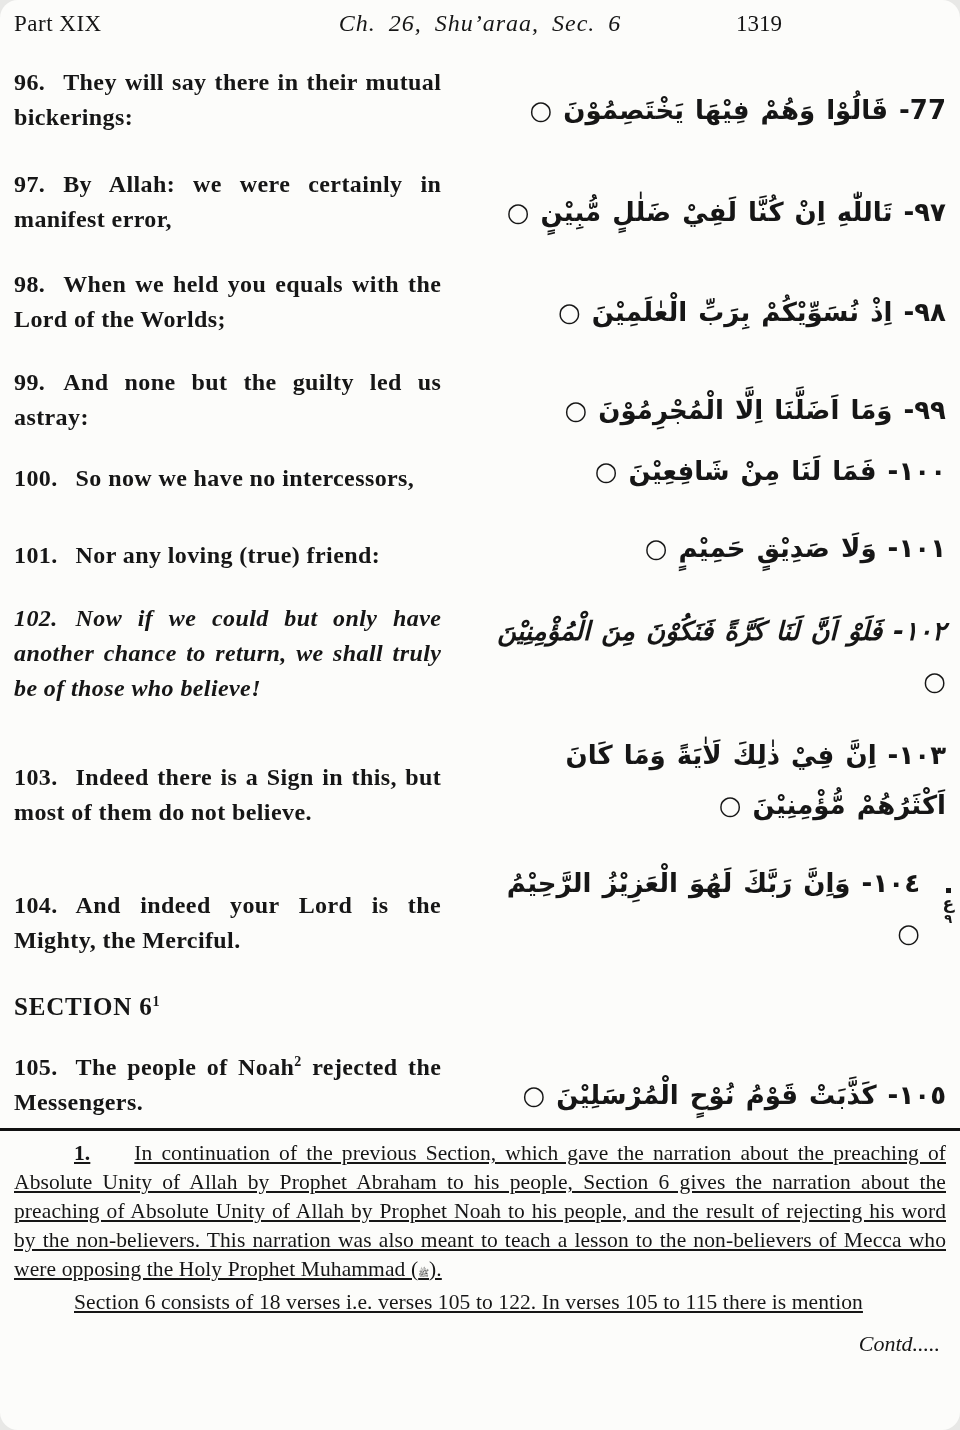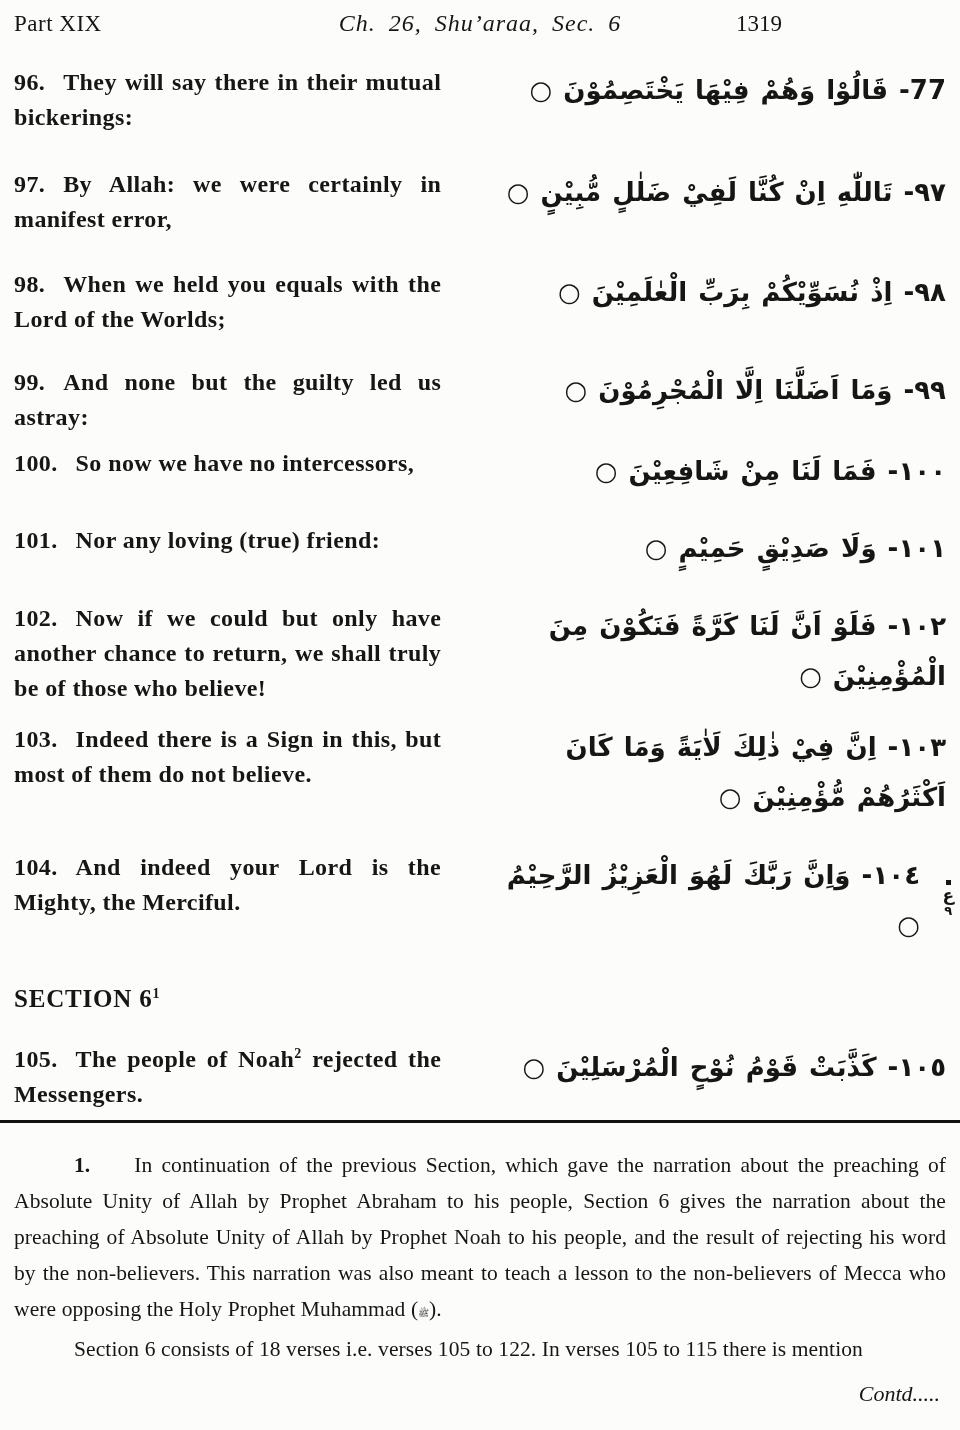--- a/index.html
+++ b/index.html
@@ -7,30 +7,31 @@
     position: relative;
     width: 960px;
     height: 1430px;
     margin: 0 auto;
     background: #fcfcfa;
     color: #161616;
     box-sizing: border-box;
     padding: 10px 14px 0 14px;
     overflow: hidden;
     font-family: "Liberation Serif", serif;
+    border-radius: 18px;
   }
 
   
   .header { display: flex; align-items: baseline; margin-bottom: 28px; }
   .h-left  { width: 210px; font-size: 23px; letter-spacing: 0.5px; }
   .h-center{ flex: 1; text-align: center; font-style: italic; font-size: 24px; letter-spacing: 1px; word-spacing: 6px; }
   .h-right { width: 210px; font-size: 23px; }
 
   
-  .verse-row { display: flex; justify-content: space-between; align-items: flex-start; gap: 44px; }
+  .verse-row { display: flex; justify-content: space-between; align-items: flex-end; gap: 44px; }
   .en {
     width: 434px;
     font-size: 24px;
     font-weight: bold;
     line-height: 35px;
     text-align: justify;
     letter-spacing: 0.4px;
   }
   .vnum { padding-right: 18px; }
   .en sup { font-size: 14px; line-height: 0; }
@@ -42,21 +43,21 @@
     font-weight: bold;
     font-size: 26px;
     line-height: 50px;
     word-spacing: 2px;
   }
   .mb32 { margin-bottom: 32px; }
   .mb30 { margin-bottom: 30px; }
   .mb28 { margin-bottom: 28px; }
   .mb27 { margin-bottom: 27px; }
   .mb25 { margin-bottom: 11px; }
-  .mb24 { margin-bottom: 16px; }
+  .mb24 { margin-bottom: 24px; font-style: italic; }
 
   .has-ruku { position: relative; }
   .has-ruku .ar { padding-left: 0; padding-right: 26px; box-sizing: border-box; }
   .ruku {
     position: absolute; right: -8px; top: 50%; transform: translateY(-54%);
     display: flex; flex-direction: column; align-items: center;
     font-family: "DejaVu Sans", sans-serif; font-weight: bold; color: #161616;
   }
   .ruku .sq { width: 5px; height: 5px; background: #161616; margin-bottom: 1px; }
   .ruku .ain { font-size: 17px; line-height: 18px; }
@@ -68,21 +69,21 @@
     font-weight: bold;
     font-size: 25px;
     letter-spacing: 0.8px;
     line-height: 30px;
   }
   .section-heading sup { font-size: 14px; line-height: 0; }
   .v105 { margin-top: 28px; }
 
   
   .separator { margin-top: 8px; border-top: 3px solid #111; width: 960px; margin-left: -14px; }
-  .footnote { font-size: 21.5px; line-height: 36px; text-align: justify; margin-top: 24px; letter-spacing: 0.1px; }
+  .footnote { font-size: 21.5px; line-height: 29px; text-align: justify; margin-top: 8px; letter-spacing: 0.1px; text-decoration: underline; }
   .fn-p1 { text-indent: 60px; margin: 0; }
   .fn-num { font-weight: bold; }
   .fn-gap { display: inline-block; width: 44px; }
   .saw { font-size: 9px; letter-spacing: 0; word-spacing: 0; white-space: nowrap; }
   .fn-p2 { text-indent: 60px; margin: 0; }
   .contd { margin-top: 14px; text-align: right; font-style: italic; font-size: 22px; padding-right: 6px; }
 </style>
 </head>
 <body>
 

